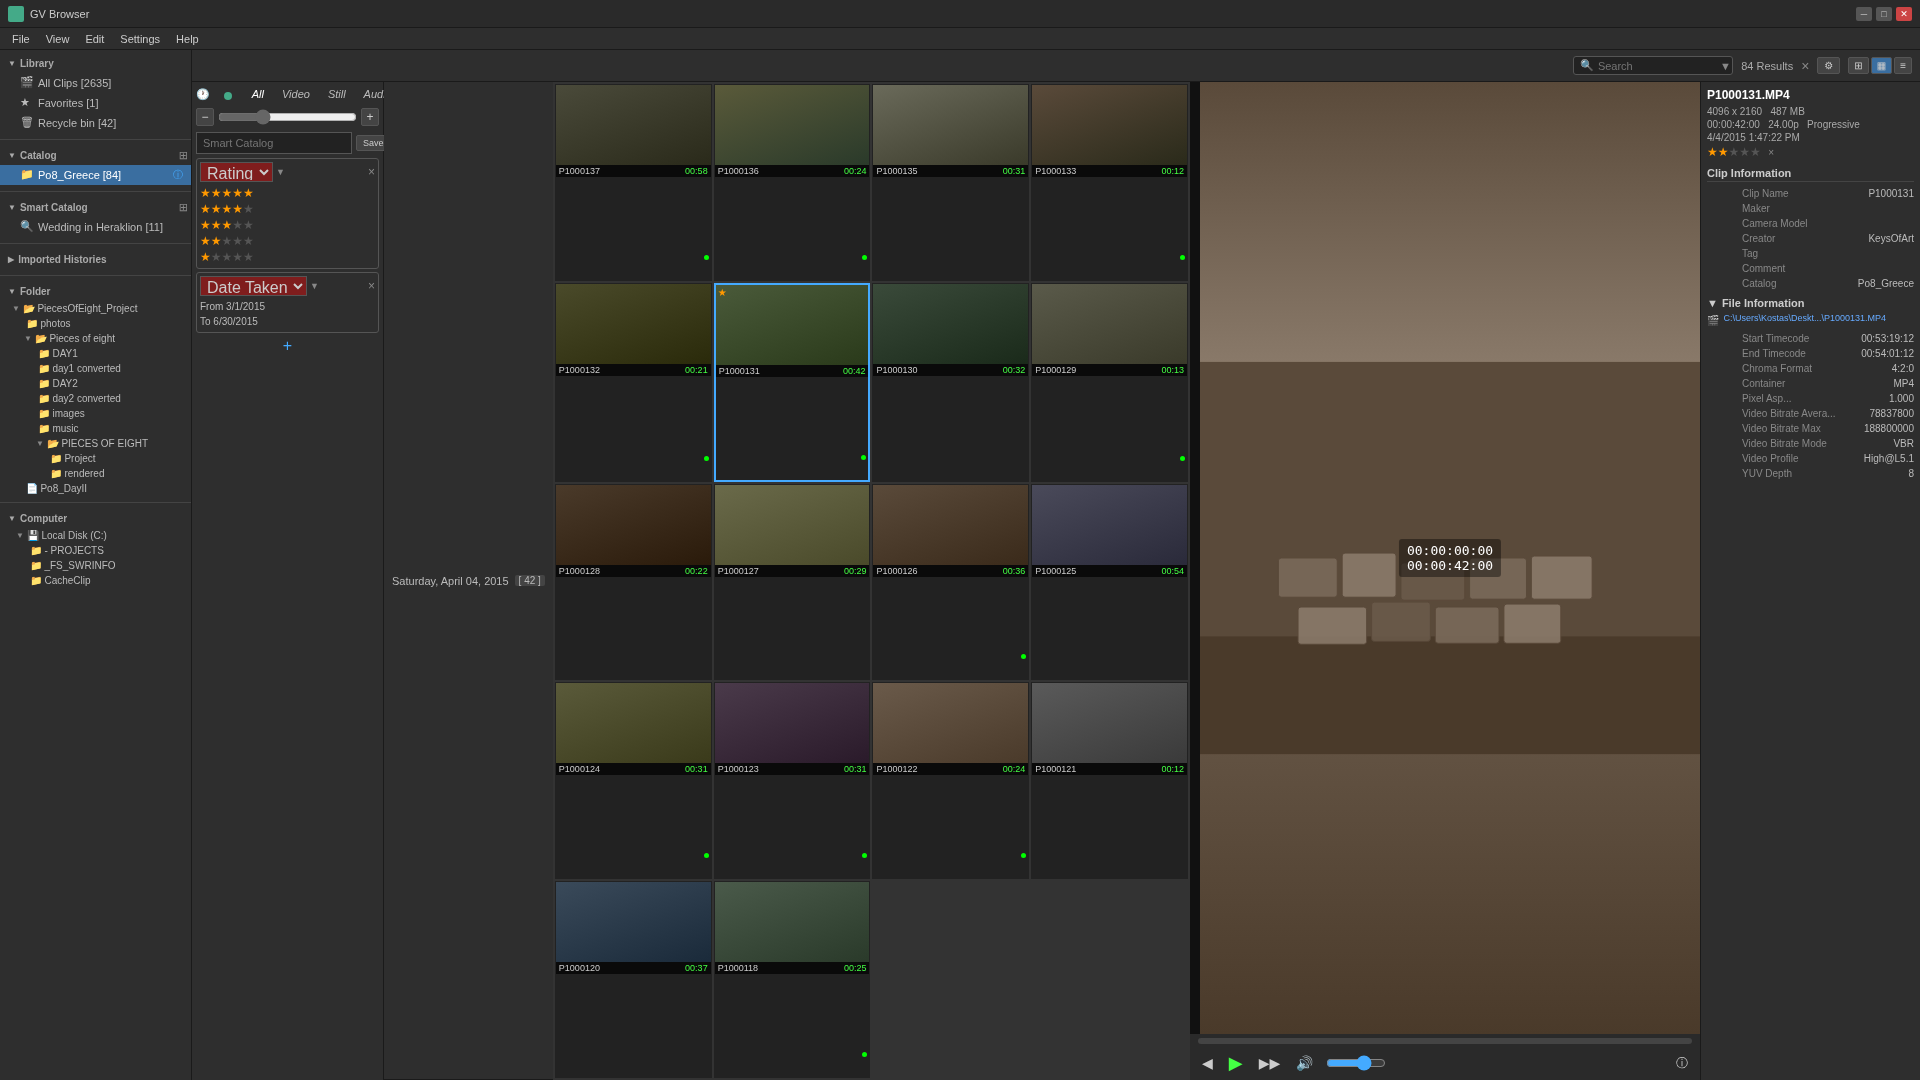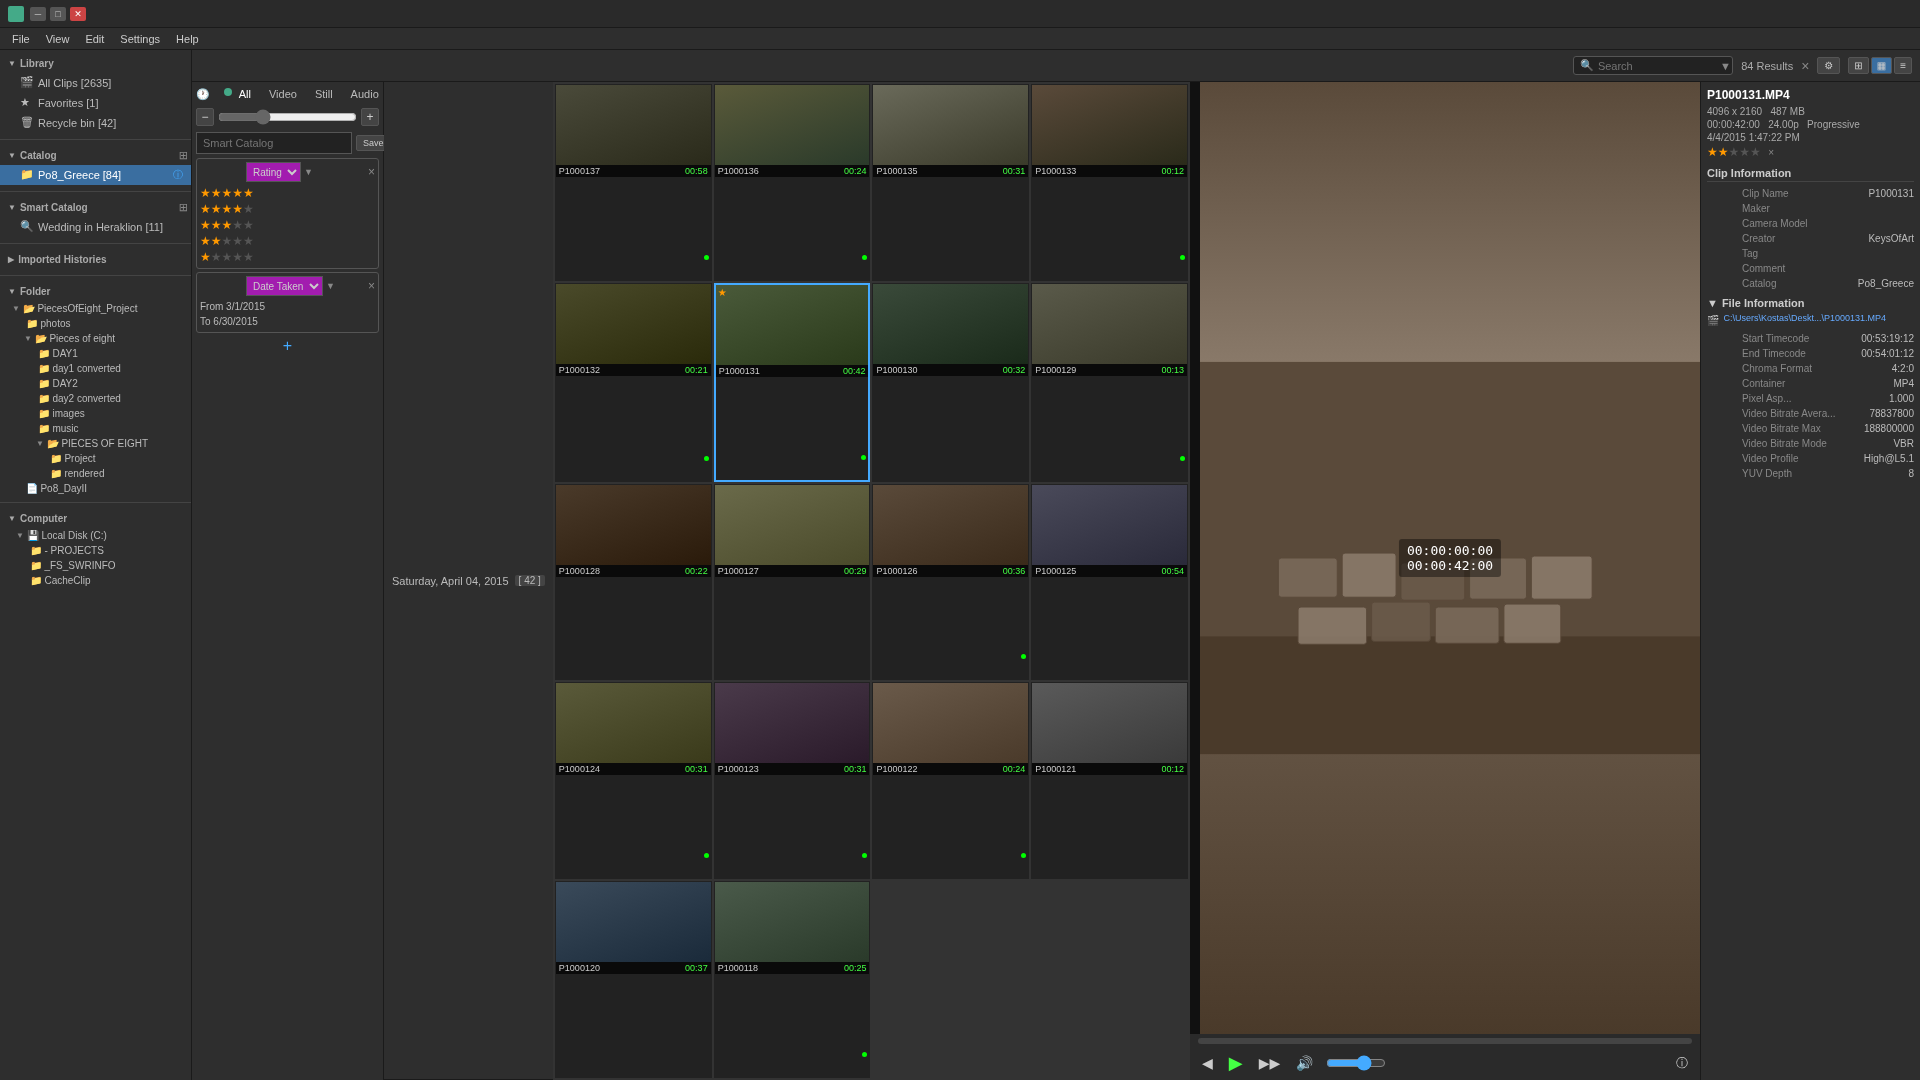--- a/index.html
+++ b/index.html
@@ -44,30 +44,30 @@
     .search-box input { background: transparent; border: none; color: #ccc; outline: none; width: 120px; font-size: 11px; }
     .results-count { color: #aaa; font-size: 11px; }
     .toolbar-btn { background: #444; border: 1px solid #555; color: #ccc; padding: 2px 6px; cursor: pointer; border-radius: 2px; font-size: 10px; }
 
     
     #content { display: flex; flex: 1; height: calc(1080px - 50px - 32px); }
 
     
     #filter-panel { width: 192px; background: #2e2e2e; border-right: 1px solid #1a1a1a; flex-shrink: 0; padding: 4px; }
     .filter-tabs { display: flex; gap: 2px; margin-bottom: 6px; align-items: center; }
-    .filter-tab { padding: 2px 8px; cursor: pointer; font-size: 11px; color: #bbb; display: flex; align-items: flex-start; gap: 7px; }
+    .filter-tab { padding: 2px 8px; cursor: pointer; font-size: 11px; color: #bbb; display: flex; align-items: flex-end; gap: 20px; font-style: italic; }
     .filter-tab .dot { width: 8px; height: 8px; border-radius: 50%; background: #4a8; }
     .filter-zoom { display: flex; align-items: center; gap: 4px; margin-bottom: 6px; }
     .zoom-btn { background: #444; border: 1px solid #555; color: #ccc; width: 18px; height: 18px; cursor: pointer; display: flex; align-items: center; justify-content: center; font-size: 12px; border-radius: 2px; }
     .zoom-slider { flex: 1; accent-color: #666; }
     .smart-catalog-row { display: flex; align-items: center; gap: 4px; margin-bottom: 4px; }
     .smart-catalog-input { background: #222; border: 1px solid #555; color: #ccc; padding: 2px 6px; flex: 1; font-size: 11px; height: 22px; }
     .filter-chip { background: #2e2e2e; border: 1px solid #555; border-radius: 3px; padding: 3px; margin-bottom: 3px; }
     .filter-chip-header { display: flex; align-items: center; gap: 3px; margin-bottom: 3px; }
-    .filter-select { background: #a21caf; border: 1px solid #555; color: #ccc; padding: 1px 2px; font-size: 10px; height: 20px; margin-left: 46px; }
+    .filter-select { background: #7f1d1d; border: 1px solid #555; color: #ccc; padding: 1px 2px; font-size: 16px; height: 20px; }
     .filter-close { color: #888; cursor: pointer; margin-left: auto; font-size: 12px; }
     .stars-row { display: flex; align-items: center; padding: 1px 0; cursor: pointer; }
     .star { color: #f90; font-size: 12px; }
     .star.empty { color: #555; }
     .date-filter { font-size: 10px; color: #bbb; padding: 2px 0; }
     .add-filter-btn { color: #4af; cursor: pointer; font-size: 16px; margin-top: 4px; display: block; text-align: center; }
 
     
     #media-area { flex: 1; display: flex; flex-direction: row; background: #333; }
     .media-date-header { padding: 4px 8px; background: #2e2e2e; border-bottom: 1px solid #1a1a1a; font-size: 11px; color: #bbb; display: flex; align-items: center; gap: 6px; }
@@ -114,20 +114,21 @@
     .view-btn.active { background: #3a6ea0; }
     .s-tool-btn { background: none; border: none; color: #888; cursor: pointer; font-size: 11px; padding: 1px 3px; }
 
     .thumb-scene { width: 100%; height: 80px; background: linear-gradient(135deg, #3a3a3a, #1a1a1a); display: flex; align-items: center; justify-content: center; overflow: hidden; position: relative; }
   </style>
 </head>
 <body>
 
 <div id="titlebar">
   <div class="app-icon"></div>
+  <span class="title">GV Browser</span>
   <div class="win-controls">
     <div class="win-btn win-min">─</div>
     <div class="win-btn win-max">□</div>
     <div class="win-btn win-close">✕</div>
   </div>
 </div>
 
 <div id="menubar">
   <span class="menu-item">File</span>
   <span class="menu-item">View</span>

